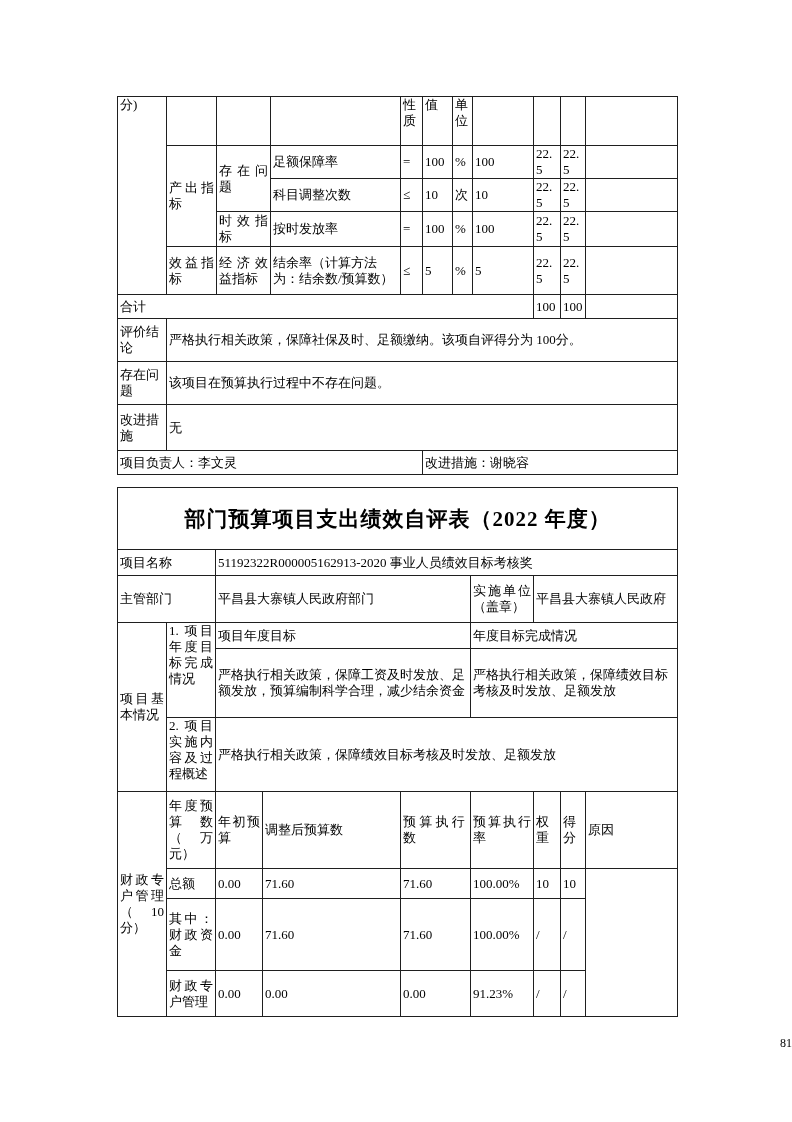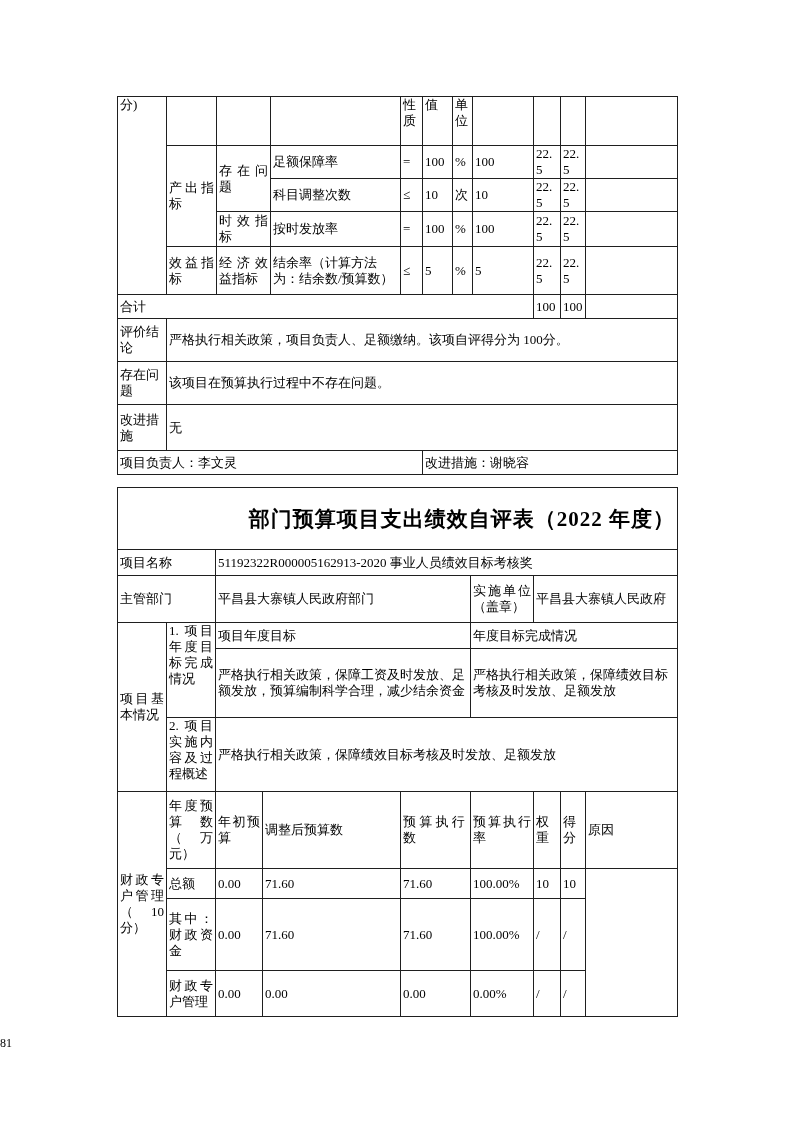--- a/index.html
+++ b/index.html
@@ -3,22 +3,22 @@
 <meta charset="utf-8">
 <style>
   html,body{margin:0;padding:0;background:#ffffff;}
   .page{position:relative;width:792px;height:1122px;background:#ffffff;
         font-family:"Liberation Serif","DejaVu Serif",serif;color:#000;overflow:hidden;}
   table{border-collapse:collapse;table-layout:fixed;position:absolute;}
   td{border:1px solid #1f1f1f;padding:0 2px;font-size:13px;line-height:16px;
      vertical-align:middle;word-break:break-all;overflow:hidden;}
   .top{vertical-align:top;}
   .jc{text-align:justify;}
-  .title-cell{font-size:21px;font-weight:bold;text-align:right;letter-spacing:1px;}
-  .footer{position:absolute;left:0;top:1036px;width:792px;text-align:left;
+  .title-cell{font-size:21px;font-weight:bold;text-align:center;letter-spacing:1px;}
+  .footer{position:absolute;left:0;top:1036px;width:792px;text-align:right;
           font-size:12px;font-family:"Liberation Serif","DejaVu Serif",serif;}
 </style>
 </head>
 <body>
 
 <div class="page">
 
   <table style="left:117px;top:96px;width:560px;">
     <colgroup>
       <col style="width:49px">
@@ -93,21 +93,21 @@
       <td></td>
     </tr>
     <tr style="height:24px">
       <td colspan="8">合计</td>
       <td>100</td>
       <td>100</td>
       <td></td>
     </tr>
     <tr style="height:43px">
       <td>评价结论</td>
-      <td colspan="10">严格执行相关政策，项目负责人、足额缴纳。该项自评得分为 100分。</td>
+      <td colspan="10">严格执行相关政策，保障社保及时、足额缴纳。该项自评得分为 100分。</td>
     </tr>
     <tr style="height:43px">
       <td>存在问题</td>
       <td colspan="10">该项目在预算执行过程中不存在问题。</td>
     </tr>
     <tr style="height:46px">
       <td>改进措施</td>
       <td colspan="10">无</td>
     </tr>
     <tr style="height:24px">
@@ -185,21 +185,21 @@
       <td>71.60</td>
       <td>100.00%</td>
       <td>/</td>
       <td>/</td>
     </tr>
     <tr style="height:46px">
       <td class="jc">财政专户管理</td>
       <td>0.00</td>
       <td>0.00</td>
       <td>0.00</td>
-      <td>0.00%</td>
+      <td>91.23%</td>
       <td>/</td>
       <td>/</td>
     </tr>
   </tbody>
     </table>
 
   <div class="footer">81</div>
 </div>
 
 </body></html>

